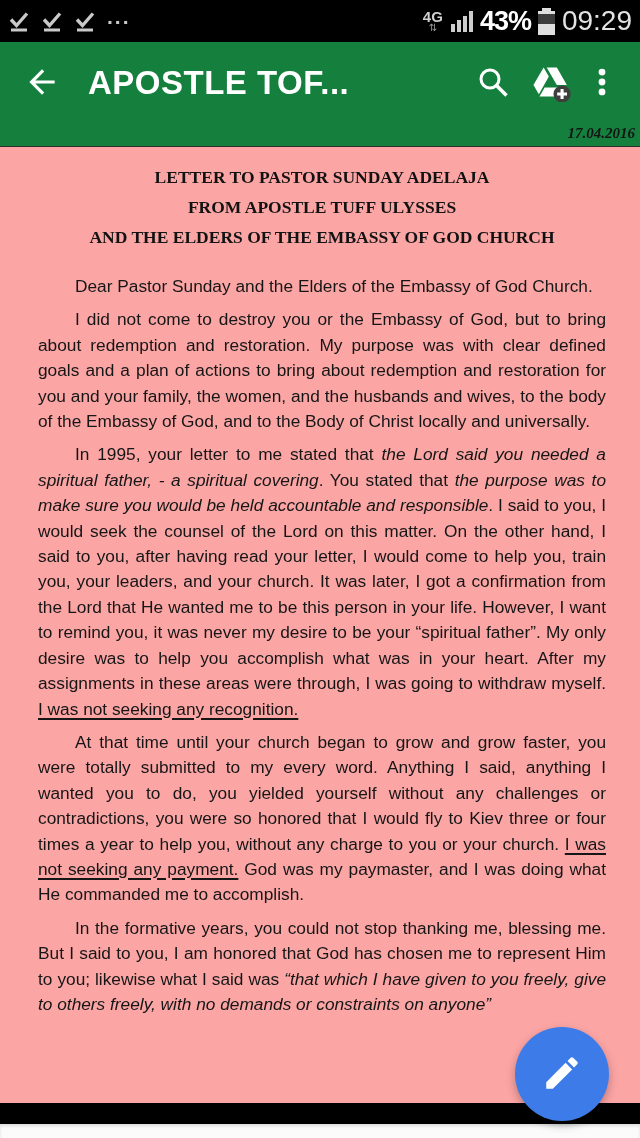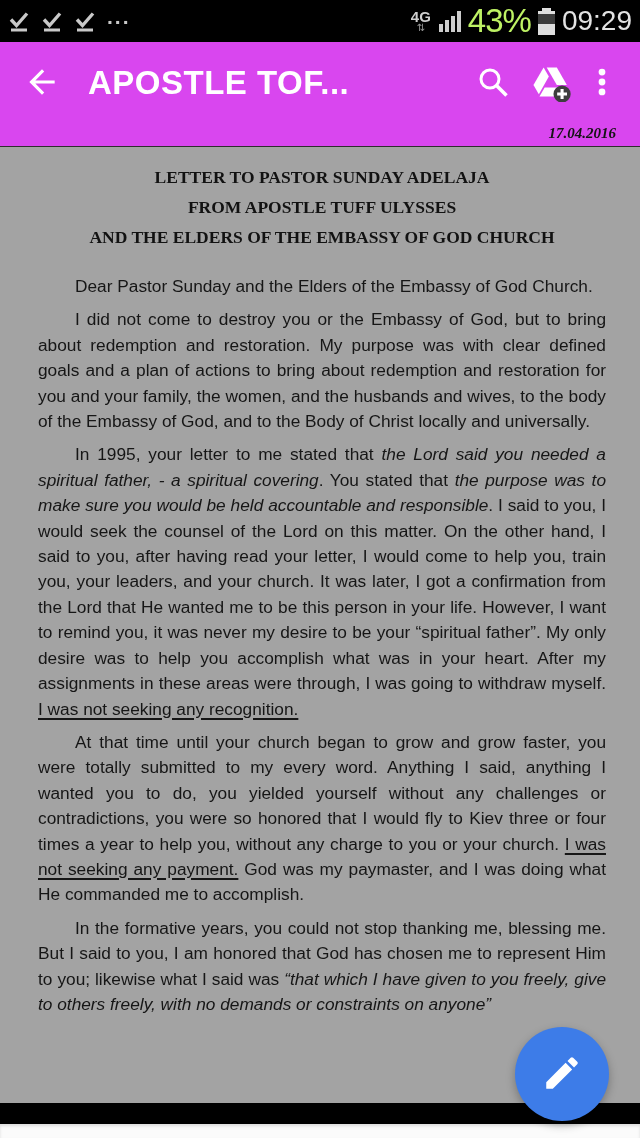--- a/index.html
+++ b/index.html
@@ -16,42 +16,42 @@
   }
   .sb-left{display:flex;align-items:center;gap:11px;}
   .sb-right{display:flex;align-items:center;gap:7px;}
   .dl-icon{width:22px;height:24px;display:inline-block;}
   .sb-ellipsis{color:#c9c9c9;font-size:21px;font-weight:bold;letter-spacing:2px;line-height:10px;transform:translateY(-4px);}
   .net-wrap{display:flex;flex-direction:column;align-items:center;line-height:1;margin-right:1px;}
   .net-label{color:#cfcfcf;font-size:15px;font-weight:bold;}
   .net-arrows{color:#9a9a9a;font-size:10px;margin-top:-1px;}
   .signal{display:flex;align-items:flex-end;gap:2px;height:22px;}
   .signal i{display:block;width:4px;background:#cdcdcd;}
-  .battery-pct{color:#bef264;font-size:33px;letter-spacing:-1px;}
+  .battery-pct{color:#ffffff;font-size:27px;letter-spacing:-1px;font-weight:bold;}
   .battery{width:17px;height:27px;display:flex;flex-direction:column;align-items:center;}
   .battery .nub{width:9px;height:3px;background:#dedede;}
   .battery .body{width:17px;height:24px;background:linear-gradient(to bottom,#dedede 0 13%,#3c3c3c 13% 56%,#dedede 56% 100%);}
   .sb-time{color:#e3e3e3;font-size:28px;letter-spacing:0;}
   
-  .app-bar{height:104px;background:#d946ef;flex:0 0 auto;position:relative;box-shadow:0 1px 0 #2e2e2e;}
+  .app-bar{height:104px;background:#15803d;flex:0 0 auto;position:relative;box-shadow:0 1px 0 #2e2e2e;}
   .toolbar{display:flex;align-items:center;height:76px;padding:6px 16px 0 14px;box-sizing:border-box;}
   .icon-btn{background:none;border:none;padding:0;display:flex;align-items:center;justify-content:center;cursor:pointer;}
   .back-btn{width:56px;height:56px;}
   .app-title{
     color:#fff;font-size:33px;font-weight:bold;letter-spacing:.5px;
     flex:1 1 auto;margin-left:18px;white-space:nowrap;overflow:hidden;
   }
   .action-btn{width:58px;height:56px;}
   .date-stamp{
-    position:absolute;right:24px;bottom:4px;
+    position:absolute;right:5px;bottom:4px;
     font-family:"Liberation Serif",serif;font-style:italic;font-weight:bold;
     font-size:15px;color:#141414;
   }
   
-  .page{flex:1 1 auto;background:#a3a3a3;overflow:hidden;padding:12px 16px 0 20px;box-sizing:border-box;}
+  .page{flex:1 1 auto;background:#fca5a5;overflow:hidden;padding:12px 16px 0 20px;box-sizing:border-box;}
   .doc-title{margin:4px 0 22px 0;}
   .doc-title div{
     text-align:center;font-family:"Liberation Serif",serif;font-weight:bold;
     font-size:17.5px;color:#121212;line-height:30px;
   }
   .doc-body p{
     font-family:Liberation Sans, sans-serif;font-size:17.3px;color:#161616;
     line-height:25.4px;text-align:justify;text-indent:37px;
     margin:8px 18px;
   }

